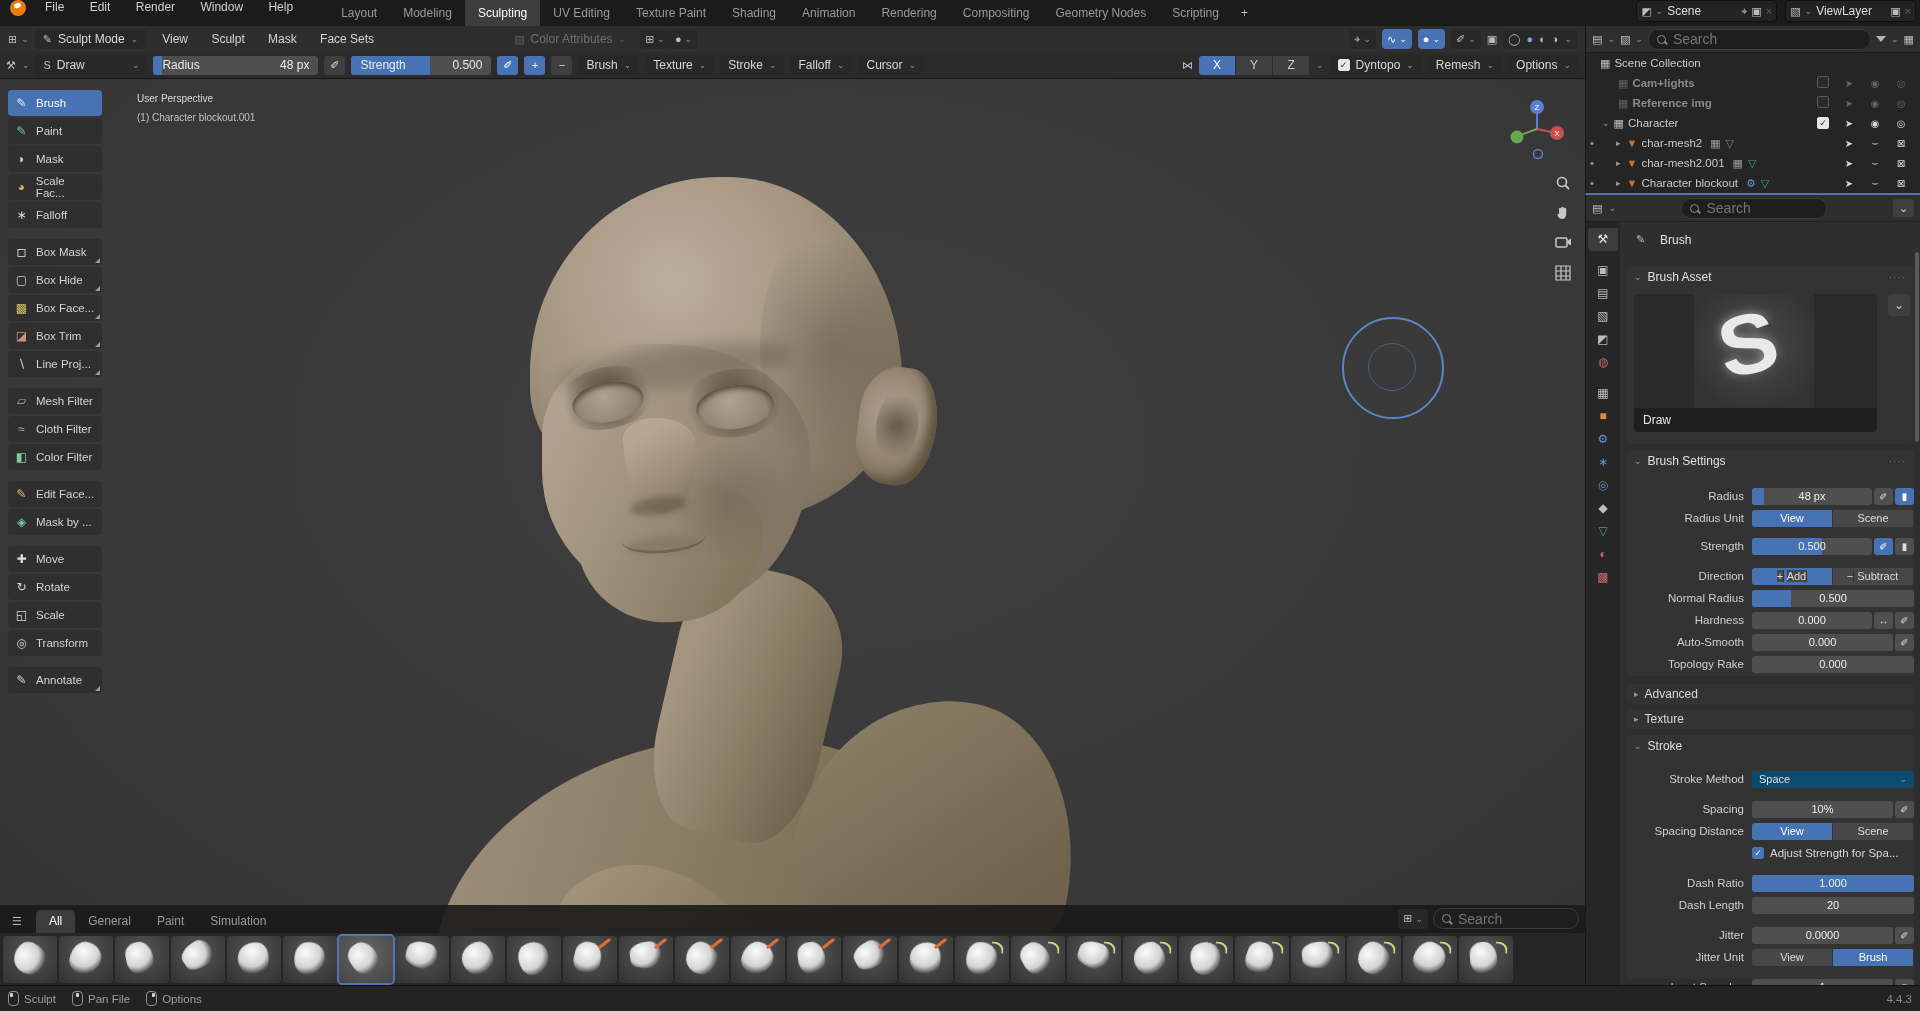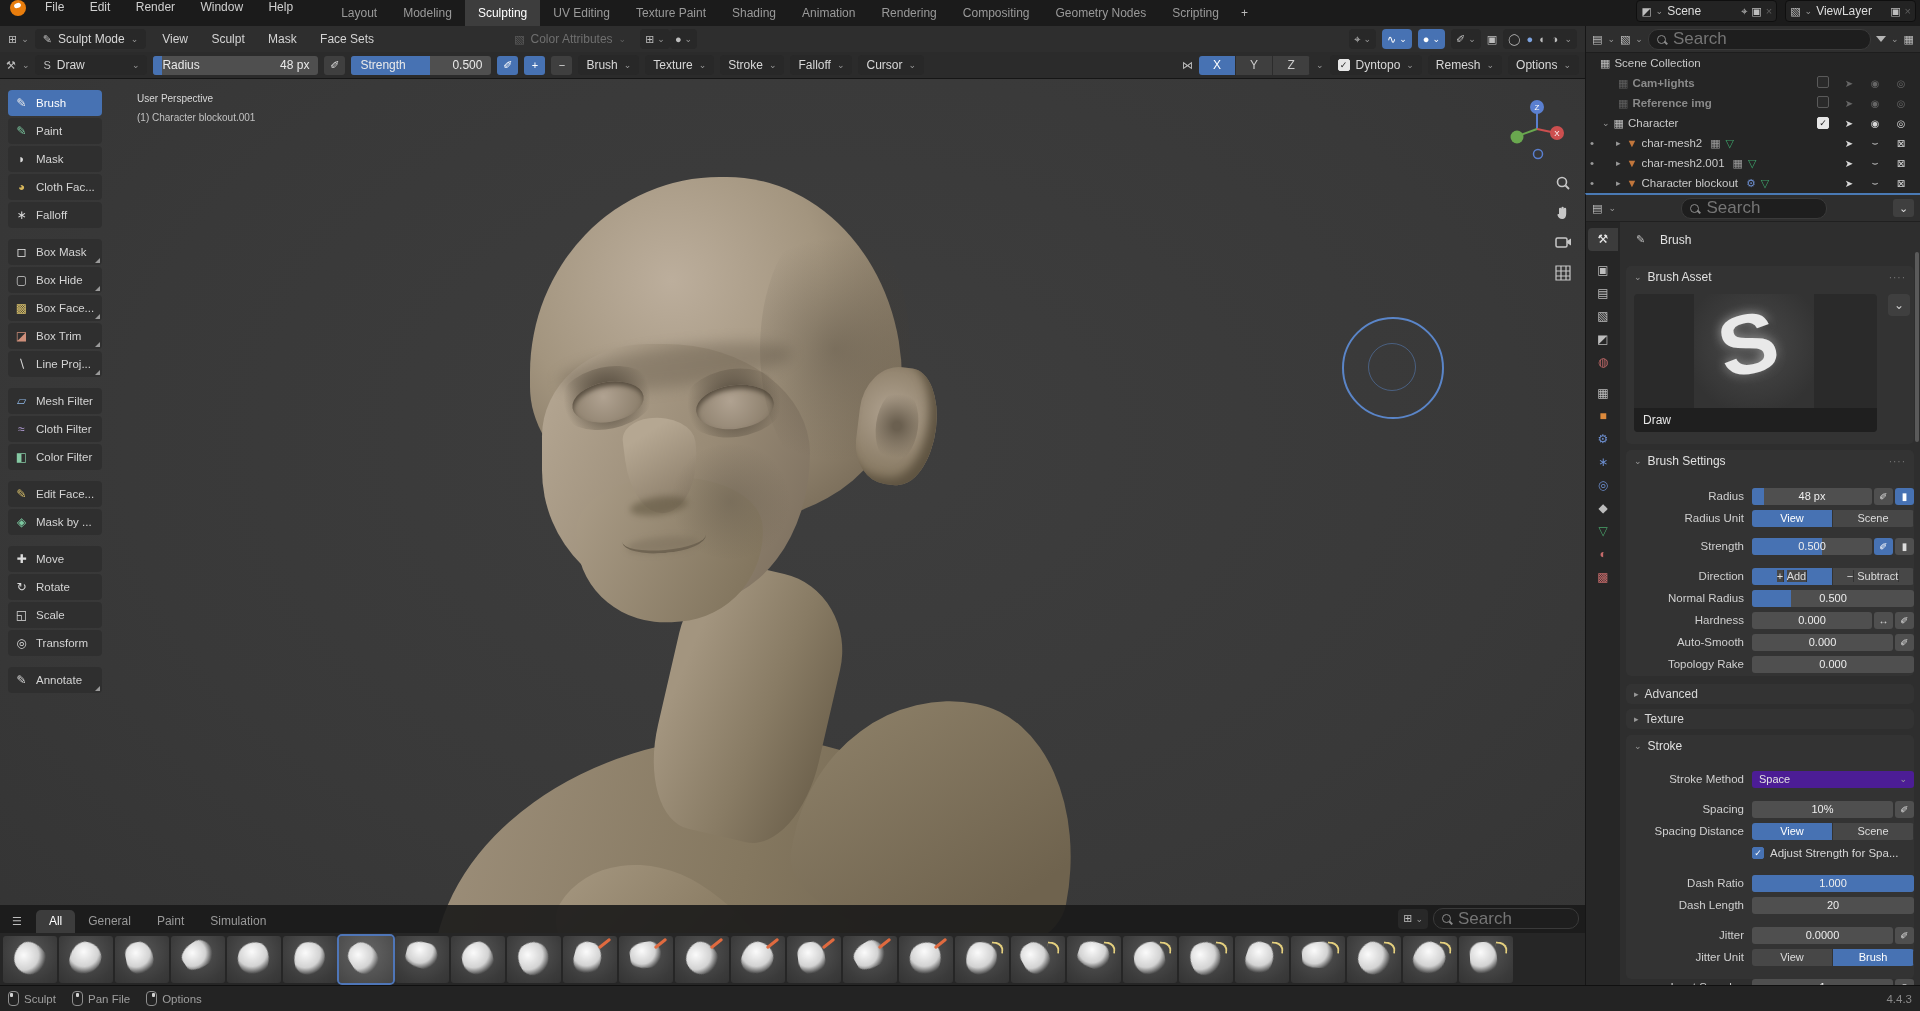--- a/index.html
+++ b/index.html
@@ -73,21 +73,21 @@
     background:radial-gradient(circle at 40% 32%,#fbfbfb 0%,#d2d2d2 52%,rgba(150,150,150,0) 78%);filter:blur(.4px);}
   .v1 .blob{border-radius:45% 55% 60% 40%/60% 45% 55% 40%;}
   .v2 .blob{border-radius:50%/40% 60% 50% 50%;width:50%;}
   .v3 .blob{border-radius:60% 40% 40% 60%/45% 55% 60% 40%;height:56%;}
   .acc{position:absolute;right:5px;top:6px;}
   .acc.orange{width:15px;height:3px;border-radius:2px;background:#e06a3f;transform:rotate(-38deg);}
   .acc.yellow{width:11px;height:9px;border-top:2px solid #e5d07e;border-right:2px solid #e5d07e;border-radius:0 9px 0 0;transform:rotate(8deg);}
   .shelf-search{position:absolute;right:6px;top:3px;display:flex;gap:5px;align-items:center;}
   
   .searchbox{display:flex;align-items:center;gap:5px;background:#1e1e1e;border:1px solid #3a3a3a;border-radius:10px;height:19px;padding:0 8px;}
-  .searchbox input{background:transparent;border:0;outline:0;color:#ccc;width:110px;font-size:17px;font-family:inherit;}
+  .searchbox input{background:transparent;border:0;outline:0;color:#ccc;width:110px;font-size:14px;font-family:inherit;}
   .mag{width:7px;height:7px;border:1.5px solid #8a8a8a;border-radius:50%;position:relative;flex:0 0 auto;}
   .mag::after{content:"";position:absolute;width:4px;height:1.5px;background:#8a8a8a;transform:rotate(45deg);right:-3px;bottom:-1px;}
   
   .outliner{position:absolute;left:1585px;top:26px;width:335px;height:167px;background:#252525;border-left:1px solid #161616;box-sizing:border-box;}
   .out-head{height:26px;background:#2e2e2e;border-bottom:1px solid #1d1d1d;display:flex;align-items:center;gap:5px;padding:0 6px;}
   .orow{height:20px;display:flex;align-items:center;font-size:11.5px;color:#c9c9c9;padding-right:6px;}
   .orow .nm{margin-left:4px;}
   .orow .sp{flex:1;}
   .orow .ric{width:26px;text-align:center;font-size:10px;color:#d8d8d8;}
   .orow .ric.dim{color:#666;}
@@ -111,21 +111,21 @@
   .plab{position:absolute;left:0;width:122px;text-align:right;font-size:11.5px;color:#cfcfcf;line-height:18px;}
   .pwid{position:absolute;left:130px;width:162px;display:flex;gap:2px;align-items:center;height:18px;}
   .pslider{flex:1;position:relative;height:17px;background:#4f4f4f;border-radius:3px;overflow:hidden;text-align:center;font-size:11px;line-height:17px;color:#eee;}
   .pslider .fill{position:absolute;left:0;top:0;bottom:0;background:#4772b3;}
   .pslider .vt{position:relative;}
   .icb{width:19px;height:17px;background:#4f4f4f;border-radius:3px;font-size:10px;line-height:17px;text-align:center;color:#ddd;flex:0 0 auto;}
   .icb.blue{background:#4772b3;color:#fff;}
   .pseg{flex:1;display:flex;border-radius:3px;overflow:hidden;}
   .pseg span{flex:1;text-align:center;height:17px;line-height:17px;background:#474747;font-size:11px;color:#ddd;border-right:1px solid #333;}
   .pseg span.on{background:#4772b3;color:#fff;}
-  .pdrop{flex:1;display:flex;justify-content:space-between;align-items:center;background:#4c1d95;border-radius:3px;height:17px;padding:0 7px;font-size:11px;color:#e2e2e2;gap:12px;}
+  .pdrop{flex:1;display:flex;justify-content:space-between;align-items:center;background:#0c4a6e;border-radius:3px;height:17px;padding:0 7px;font-size:11px;color:#e2e2e2;gap:12px;}
   .collapse{position:absolute;left:4px;right:6px;height:20px;background:#333;border-radius:5px;display:flex;align-items:center;gap:6px;padding:0 8px;box-sizing:border-box;color:#d8d8d8;}
   .preview{position:absolute;left:8px;top:28px;width:243px;height:138px;background:#2a2a2a;border-radius:4px;overflow:hidden;}
   .preview .pimg{position:absolute;left:60px;top:0;width:120px;height:114px;background:radial-gradient(circle at 50% 45%,#4a4a4a,#333 80%);}
   .swirl{position:absolute;left:26px;top:2px;font-size:84px;font-weight:bold;color:#e9e9e9;transform:rotate(-12deg) scaleX(1.05);text-shadow:0 0 10px rgba(255,255,255,.55),2px 3px 6px rgba(0,0,0,.6);}
   .pname{position:absolute;left:0;right:0;bottom:0;height:24px;background:#1f1f1f;color:#e6e6e6;line-height:24px;padding-left:9px;font-size:12px;}
   .prev-dd{position:absolute;right:-30px;top:28px;width:22px;height:22px;background:#3f3f3f;border-radius:4px;text-align:center;line-height:22px;color:#ccc;}
   .pscroll{position:absolute;right:1px;top:30px;width:4px;height:190px;background:#5a5a5a;border-radius:2px;}
   
   .statusbar{position:absolute;left:0;top:985px;width:1920px;height:26px;background:#232323;border-top:1px solid #101010;display:flex;align-items:center;color:#9e9e9e;font-size:11.5px;padding:0 8px;box-sizing:border-box;gap:16px;}
   .mgrp{display:flex;align-items:center;gap:5px;}
@@ -383,21 +383,21 @@
         <div class="tbtn">
           <span class="ic" style="color: rgb(124, 201, 160);">✎</span>
           <span>Paint</span>
         </div>
         <div class="tbtn">
           <span class="ic" style="color: rgb(220, 220, 220);">◗</span>
           <span>Mask</span>
         </div>
         <div class="tbtn">
           <span class="ic" style="color: rgb(217, 184, 92);">◕</span>
-          <span>Cloth Fac...</span>
+          <span>Scale Fac...</span>
         </div>
         <div class="tbtn">
           <span class="ic" style="color: rgb(220, 220, 220);">∗</span>
           <span>Falloff</span>
         </div>
         <div class="tbgap"></div>
         <div class="tbtn sub">
           <span class="ic" style="color: rgb(236, 236, 236);">◻</span>
           <span>Box Mask</span>
         </div>

